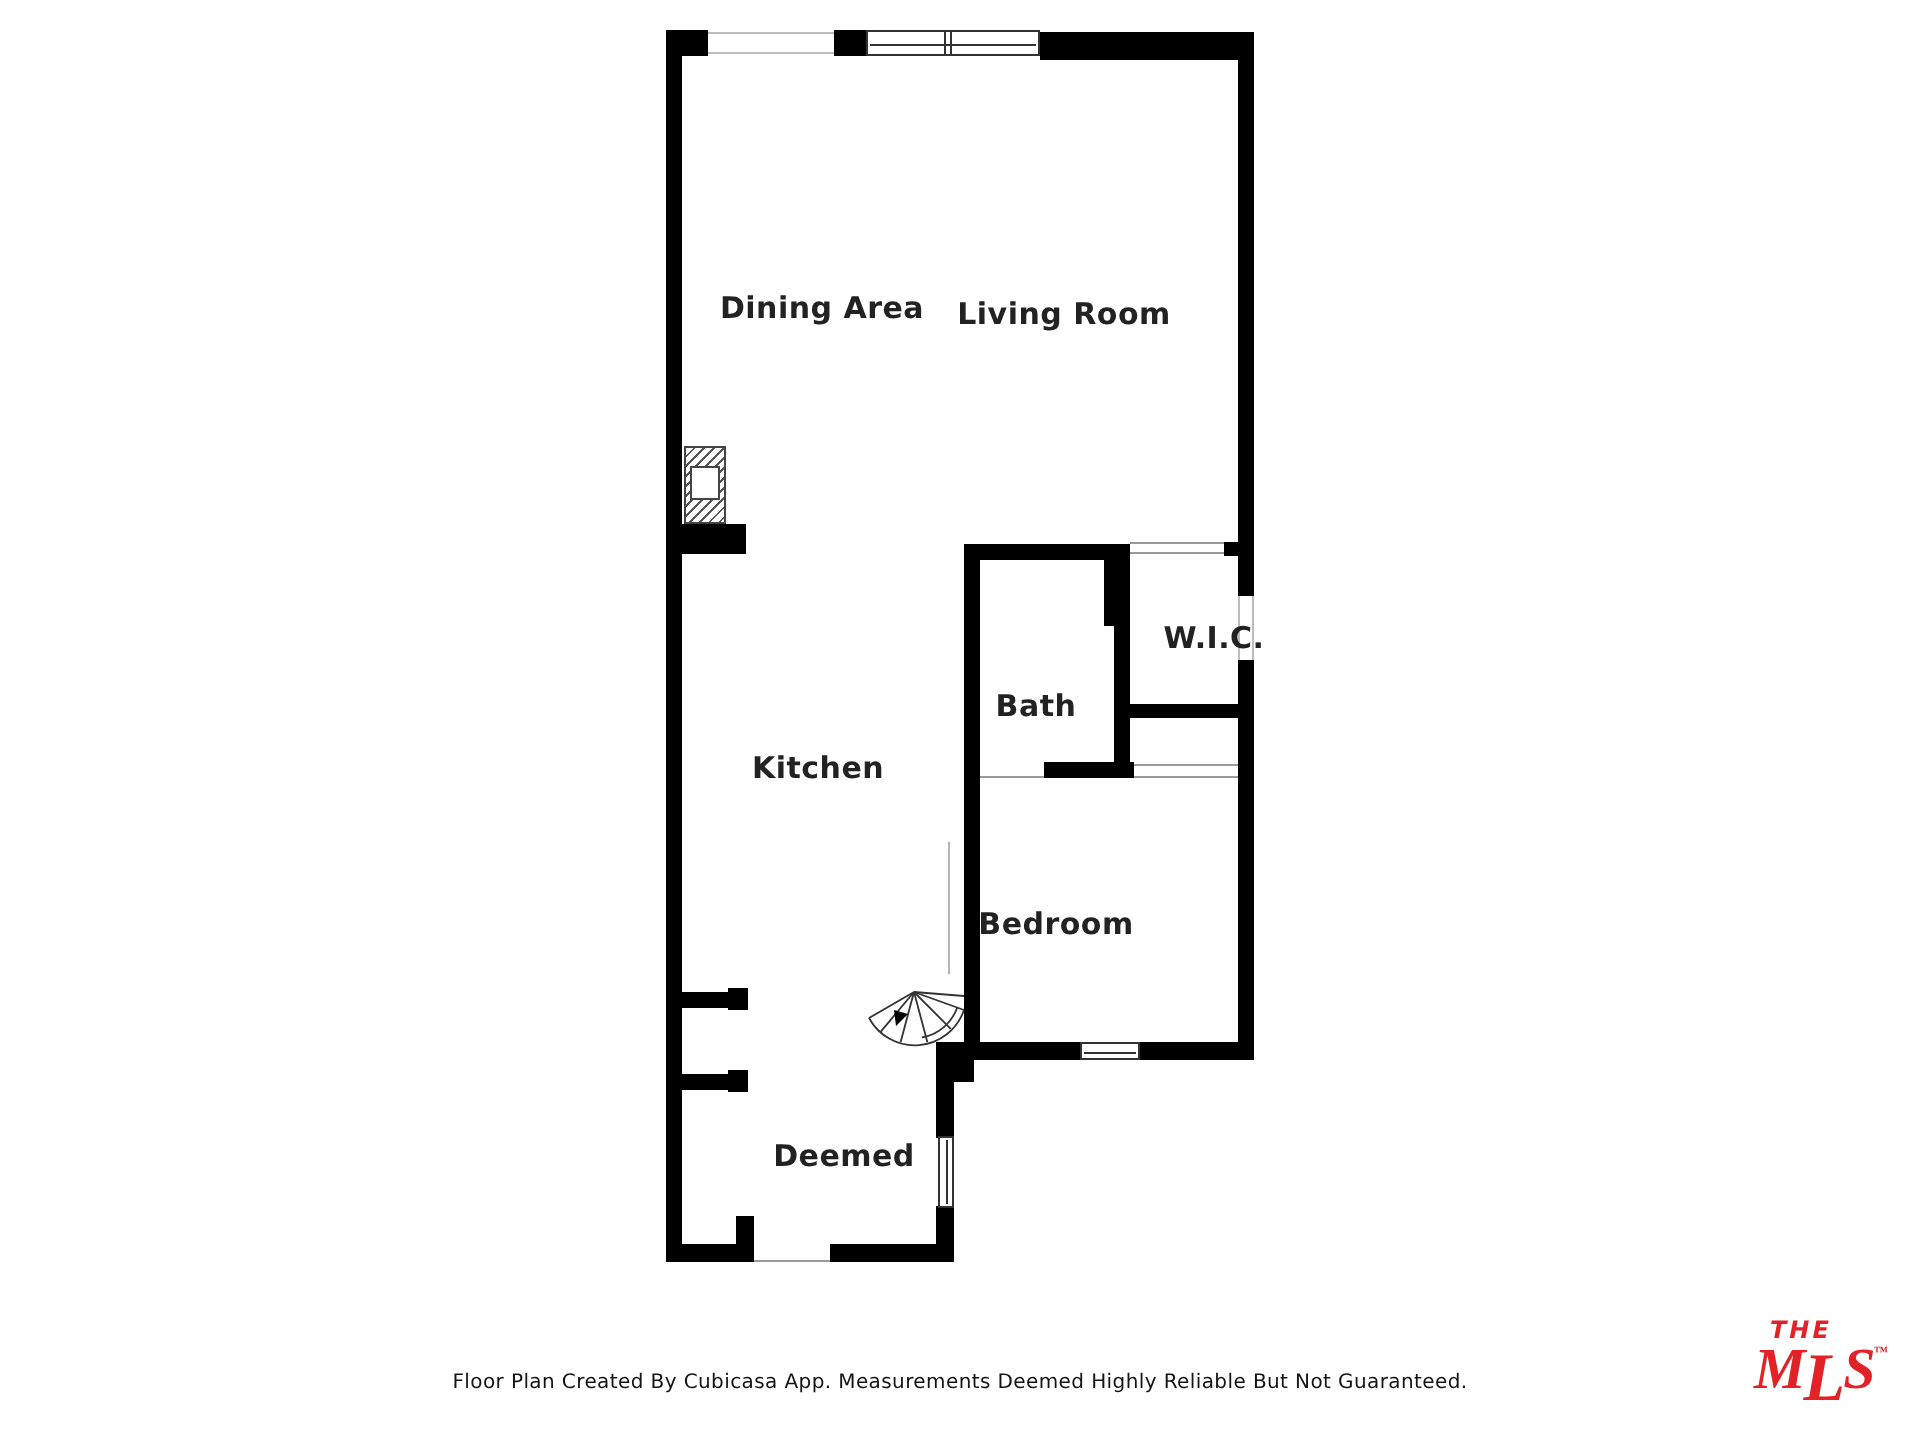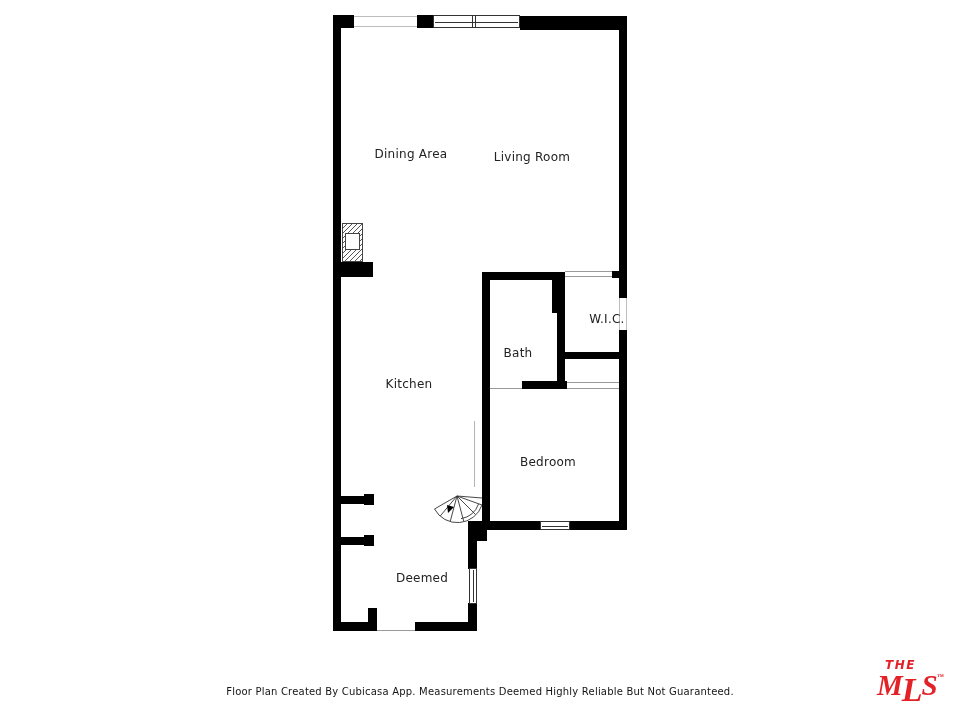--- a/index.html
+++ b/index.html
@@ -10,21 +10,21 @@
     position:relative; overflow:hidden;
   }
   #plan { position:absolute; inset:0; }
 
   
   .w { position:absolute; background:#000; }
 
   
   .room-label {
     position:absolute; transform:translate(-50%,-50%);
-    font-size:12px; color:#222; letter-spacing:.25px; white-space:nowrap;
+    font-size:15px; color:#222; letter-spacing:.25px; white-space:nowrap;font-weight:bold;
   }
 
   
   .win { position:absolute; background:#fff; box-sizing:border-box; }
   .band-h { border-top:1px solid #bdbdbd; border-bottom:1px solid #bdbdbd; }
   .band-v { border-left:1px solid #bdbdbd; border-right:1px solid #bdbdbd; }
   .open-h { border-top:1px solid #9a9a9a; border-bottom:1px solid #9a9a9a; }
   .gap-b  { border-bottom:1px solid #9a9a9a; }
   .frame  { border:1px solid #333; }
   .frame-h::after { content:""; position:absolute; left:1px; right:1px; top:50%; border-top:1px solid #333; }
@@ -125,21 +125,21 @@
       <path d="M 24,10 L 1.5,23"></path>
     </g>
     <polygon points="14,19 21,21 15,27" fill="#000"></polygon>
   </svg>
 
   <span class="room-label" style="left:411px;top:154px;">Dining Area</span>
   <span class="room-label" style="left:532px;top:157px;">Living Room</span>
   <span class="room-label" style="left:607px;top:319px;">W.I.C.</span>
   <span class="room-label" style="left:518px;top:353px;text-align:center;">Bath</span>
   <span class="room-label" style="left:409px;top:384px;">Kitchen</span>
-  <span class="room-label" style="left:548px;top:462px;">Bedroom</span>
+  <span class="room-label" style="left:528px;top:462px;">Bedroom</span>
   <span class="room-label" style="left:422px;top:578px;">Deemed</span>
 </div>
 
 <div class="disclaimer">Floor Plan Created By Cubicasa App. Measurements Deemed Highly Reliable But Not Guaranteed.</div>
 
 <div class="logo">
   <span class="logo-the">THE</span>
   <span class="logo-mls"><span>M</span><span class="logo-l">L</span><span>S</span><span class="logo-tm">™</span></span>
   <span class="logo-com">.COM</span>
 </div>

